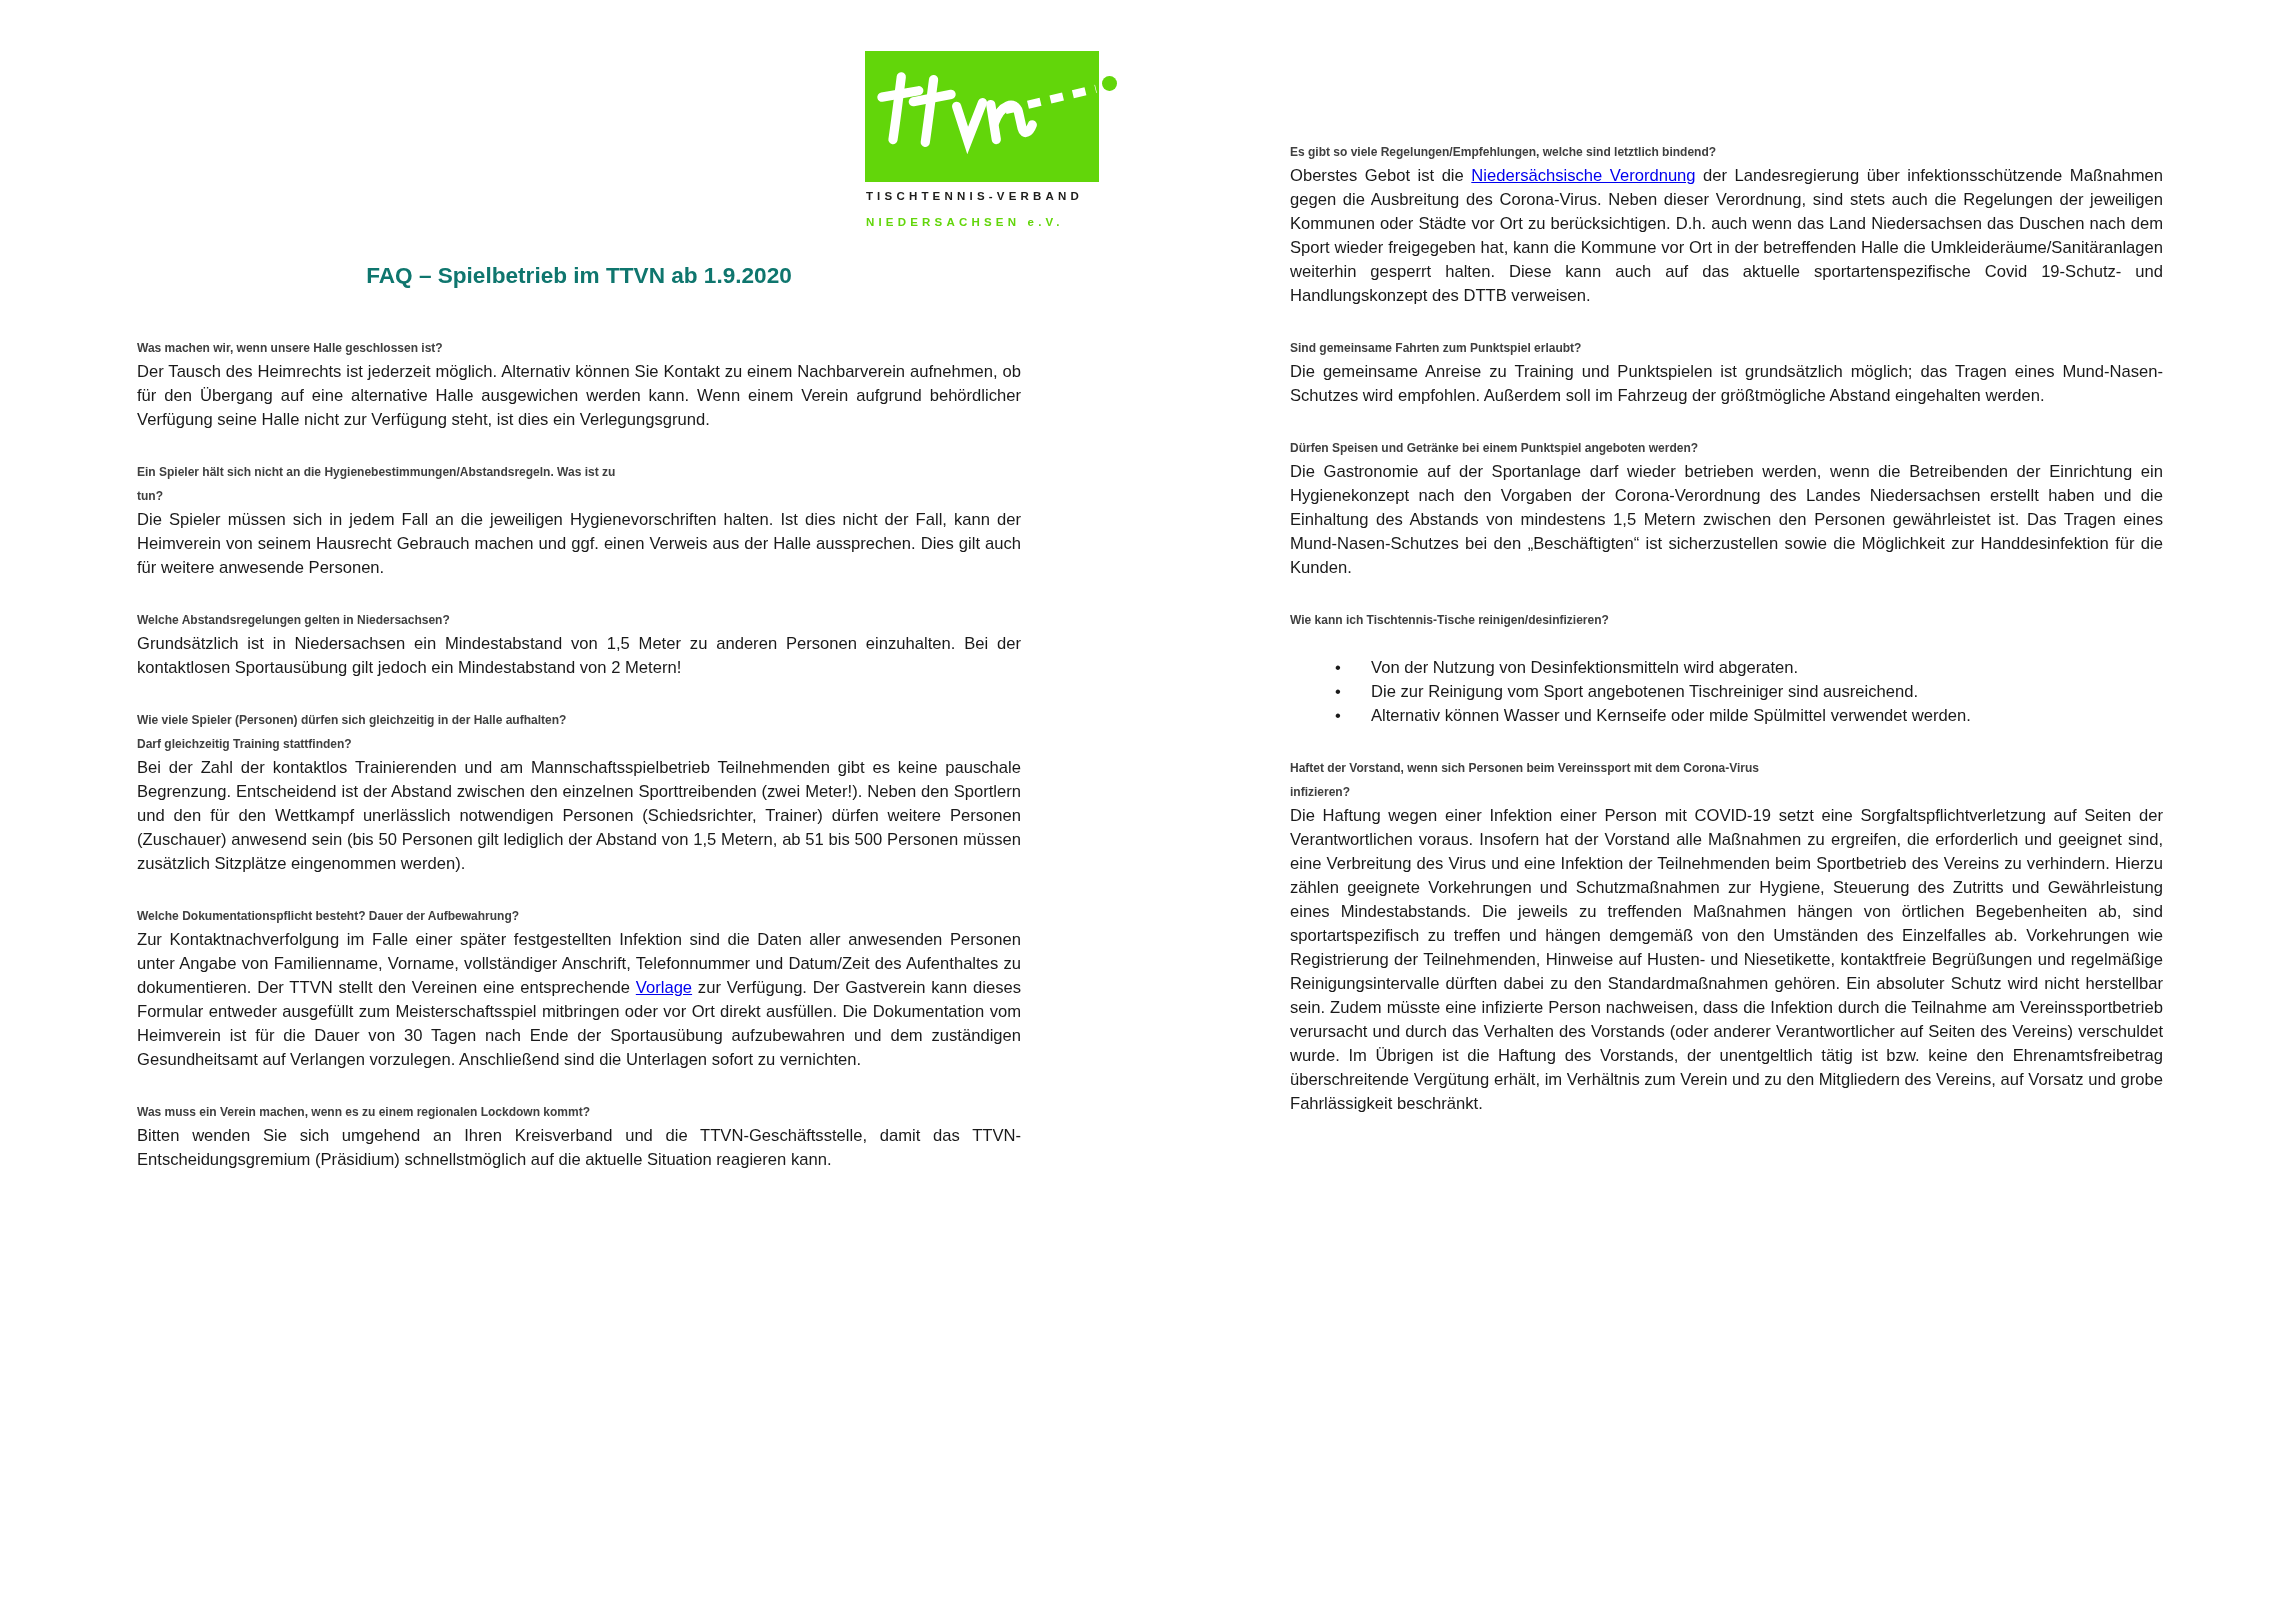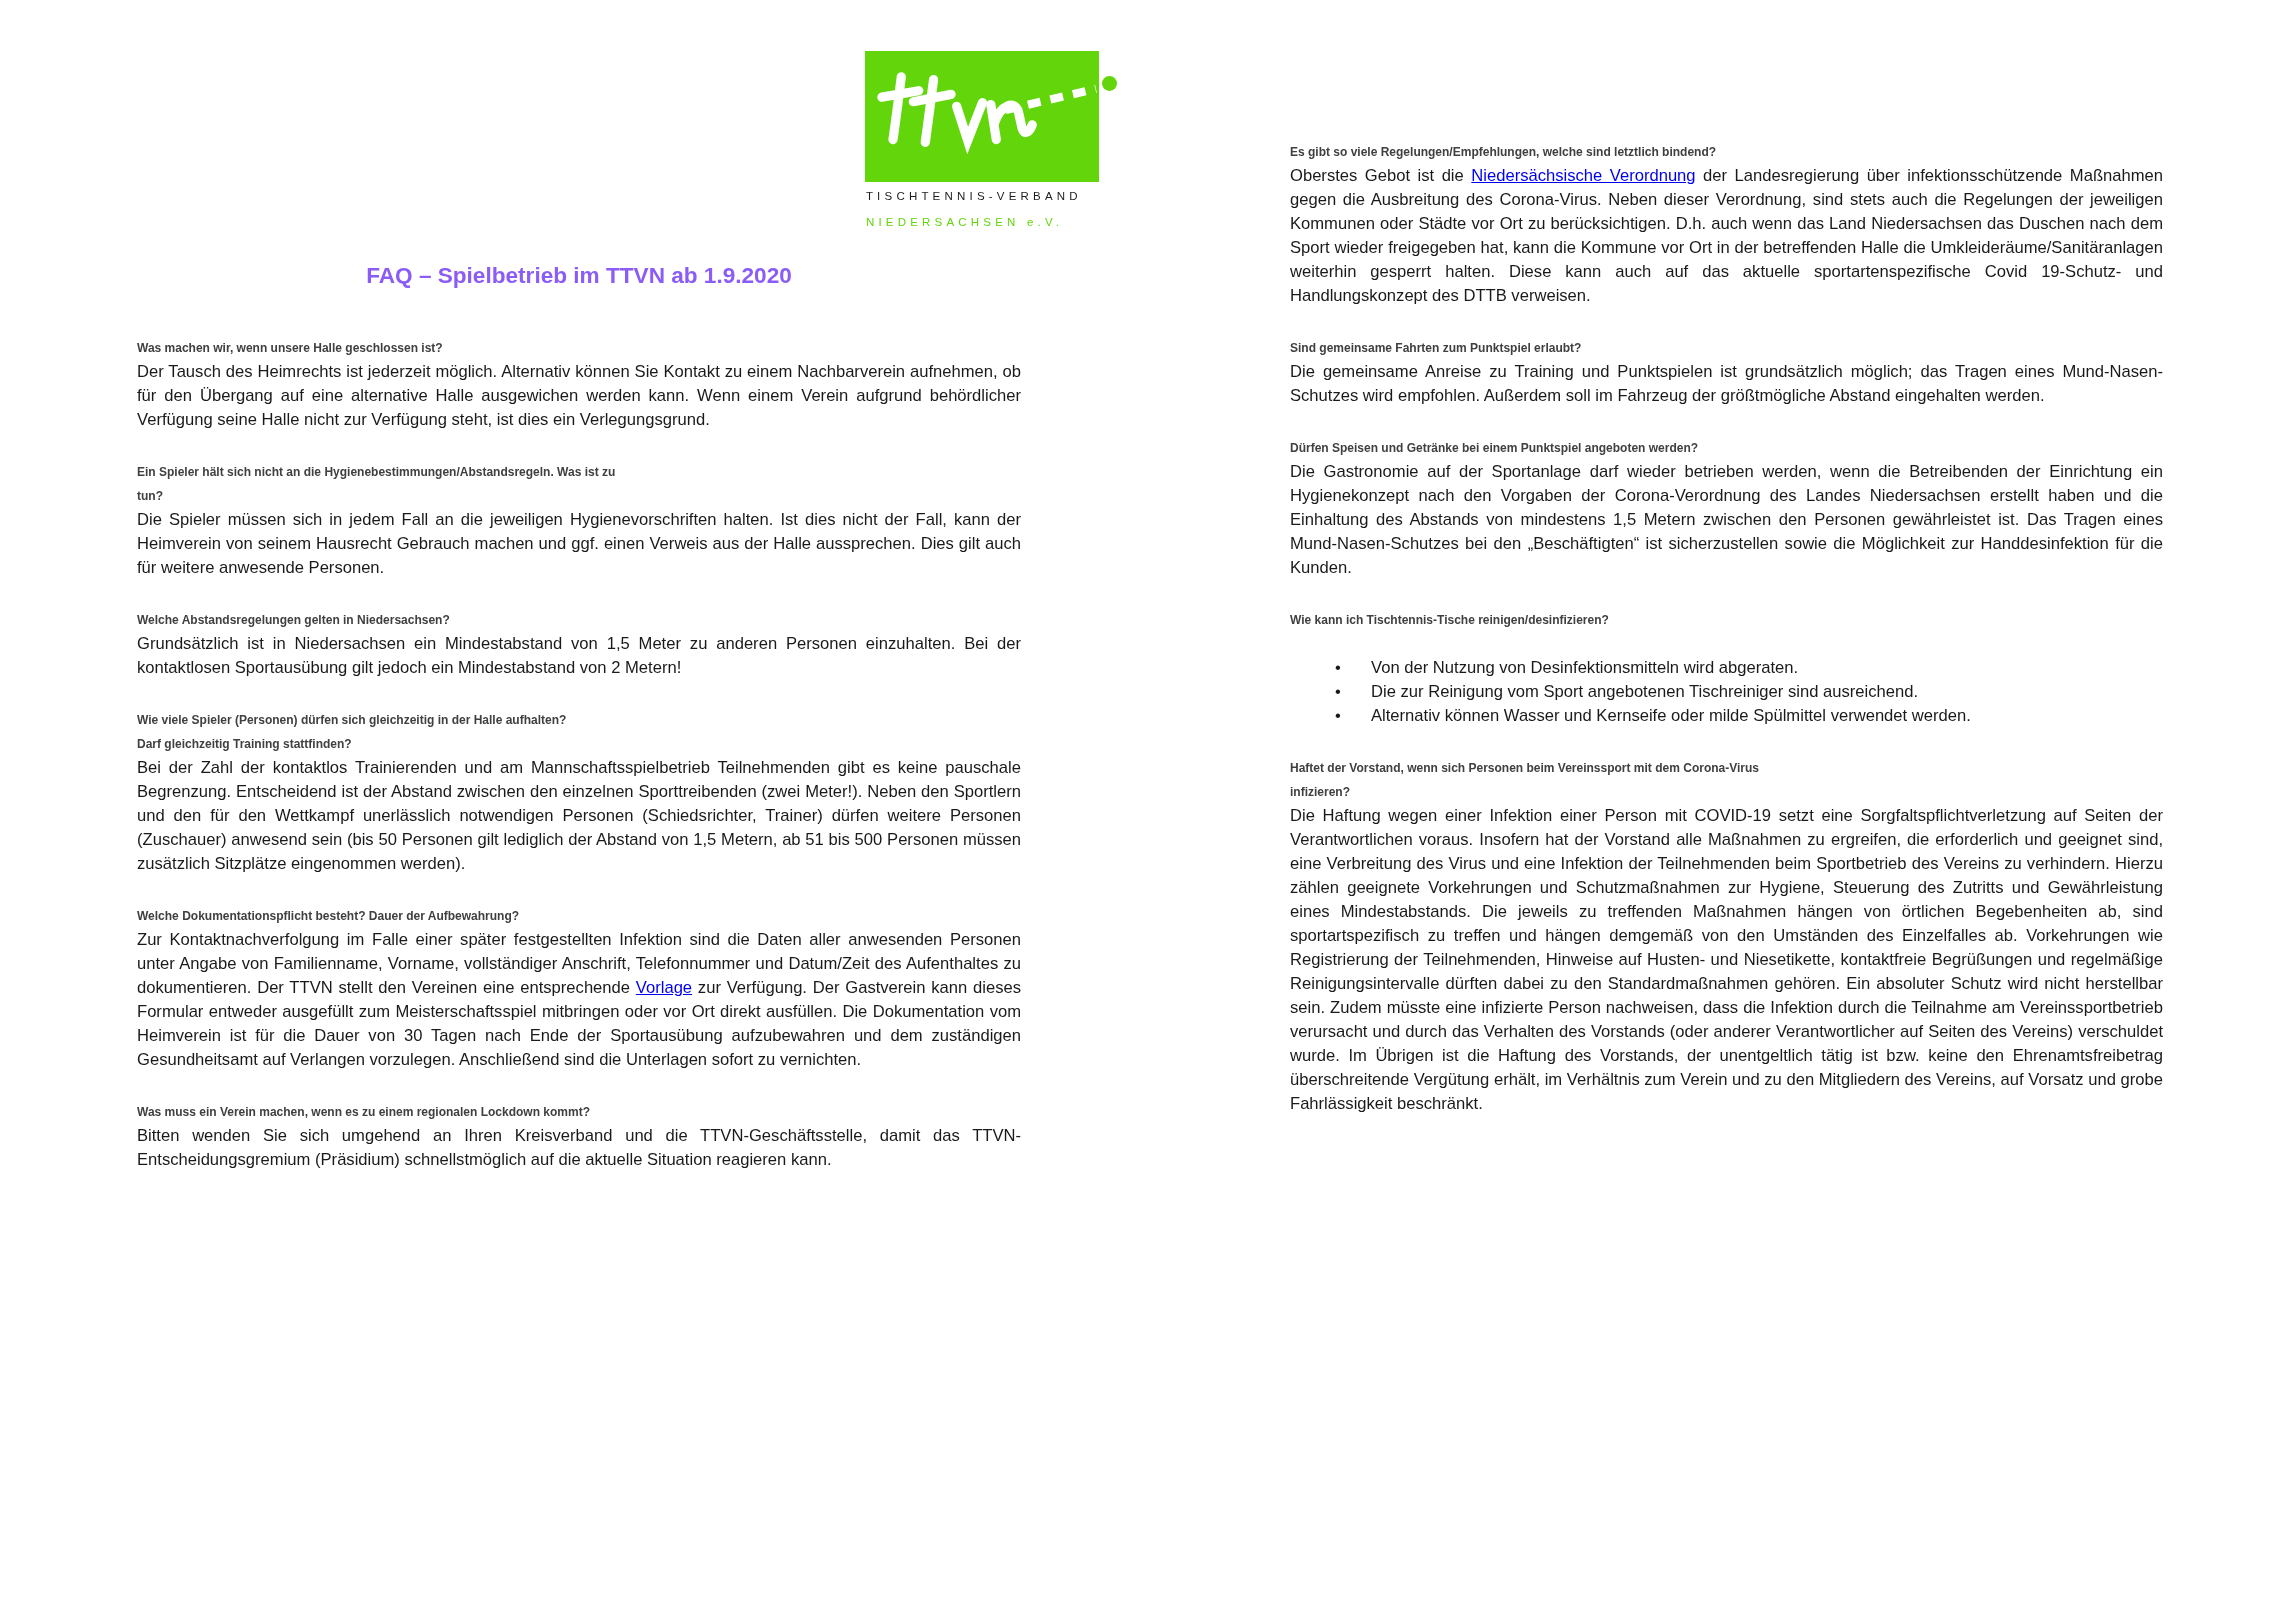--- a/index.html
+++ b/index.html
@@ -47,37 +47,37 @@
     width: 14.8px;
     height: 14.8px;
     border-radius: 50%;
     background: #62d60a;
   }
   .logo-caption1, .logo-caption2 {
     position: absolute;
     left: 0.9px;
     white-space: nowrap;
     font-size: 11.5px;
-    font-weight: normal;
+    font-weight: bold;
     letter-spacing: 4.2px;
   }
   .logo-caption1 { top: 139px; color: #1d1d1b; }
   .logo-caption2 { top: 165px; color: #62d60a; }
 
   
   .doc-title {
     position: absolute;
     left: 137px;
     top: 262px;
     width: 884px;
     text-align: center;
     font-size: 22.6px;
     line-height: 28px;
     font-weight: bold;
-    color: #8b5cf6;
+    color: #0f766e;
     white-space: nowrap;
   }
 
   
   .col {
     position: absolute;
     font-size: 16.6px;
     line-height: 24px;
   }
   .col-left  { left: 137px;  top: 336px; width: 884px; }

